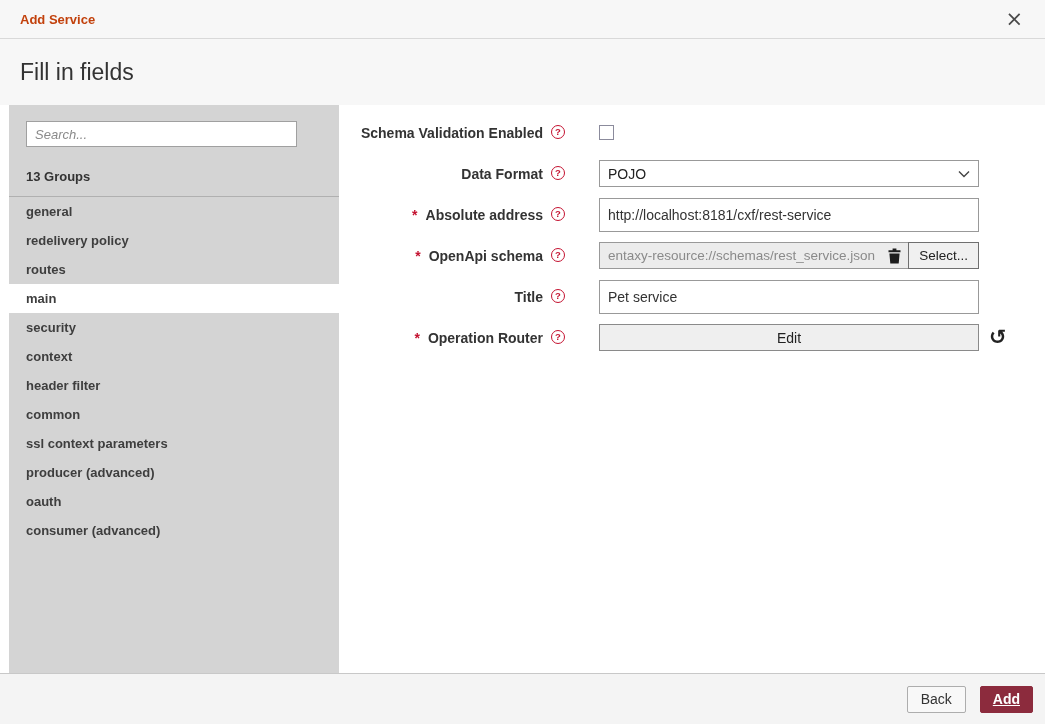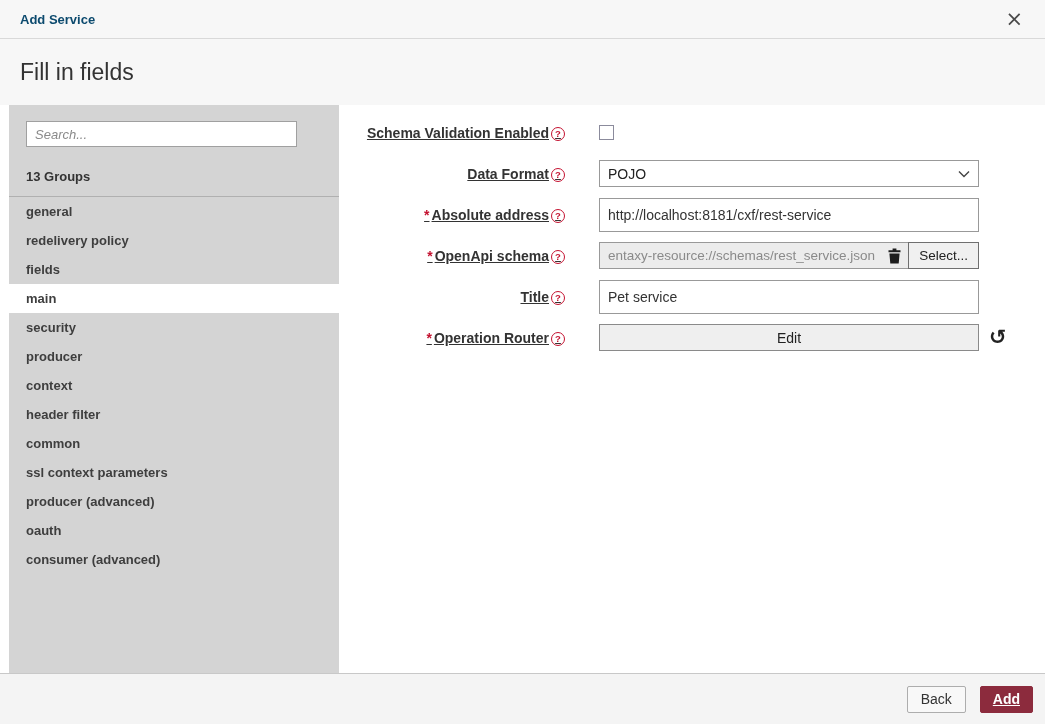--- a/index.html
+++ b/index.html
@@ -18,21 +18,21 @@
     background:#fff;color:var(--text-dark);
   }
   .modal{width:1045px;height:724px;display:flex;flex-direction:column;background:#fff;}
 
   
   .hdr{
     height:39px;flex:0 0 39px;background:var(--strip-bg);
     border-bottom:1px solid #d9d9d9;
     display:flex;align-items:center;padding:0 20px;
   }
-  .hdr-title{font-size:13px;font-weight:bold;color:#0c4a6e;}
+  .hdr-title{font-size:13px;font-weight:bold;color:#c2410c;}
   .close-btn{
     margin-left:auto;border:none;background:transparent;cursor:pointer;
     font-size:21px;line-height:1;color:#4a4a4a;padding:0 2px;
     font-family:"DejaVu Sans",sans-serif;
   }
 
   
   .subhdr{
     height:66px;flex:0 0 66px;background:var(--strip-bg);
     display:flex;align-items:center;padding:0 20px;
@@ -60,22 +60,22 @@
   .group-item{
     height:29px;line-height:29px;padding-left:17px;
     font-size:13px;font-weight:600;color:#3e3e3e;cursor:pointer;
   }
   .group-item.selected{background:#fff;}
 
   
   .form{flex:1 1 auto;background:#fff;padding-top:14px;}
   .row{display:flex;align-items:center;margin-bottom:14px;height:27px;}
   .label-cell{
-    width:226px;flex:0 0 226px;display:flex;align-items:flex-end;
-    justify-content:flex-end;gap:2px;margin-right:34px;text-decoration:underline;
+    width:226px;flex:0 0 226px;display:flex;align-items:flex-start;
+    justify-content:flex-end;gap:8px;margin-right:34px;
   }
   .req{color:var(--red);font-weight:bold;font-size:14px;min-width:7px;text-align:right;}
   .lbl{font-size:14px;font-weight:600;color:#333;white-space:nowrap;}
   .help{
     width:14px;height:14px;flex:0 0 14px;border:1.5px solid var(--red);
     border-radius:50%;color:var(--red);display:inline-flex;align-items:center;
     justify-content:center;cursor:pointer;
   }
   .help span{font-size:9.5px;font-weight:bold;line-height:1;}
   .control-cell{width:380px;flex:0 0 380px;display:flex;align-items:center;}
@@ -153,24 +153,23 @@
 
   <div class="body">
 
     <aside class="sidebar">
       <input class="search" type="text" placeholder="Search..." style="">
       <div class="groups-count">13 Groups</div>
       <div class="sb-divider"></div>
       <nav class="group-list">
         <div class="group-item">general</div>
         <div class="group-item">redelivery policy</div>
-        <div class="group-item">fields</div>
+        <div class="group-item">routes</div>
         <div class="group-item selected">main</div>
         <div class="group-item">security</div>
-        <div class="group-item">producer</div>
         <div class="group-item">context</div>
         <div class="group-item">header filter</div>
         <div class="group-item">common</div>
         <div class="group-item">ssl context parameters</div>
         <div class="group-item">producer (advanced)</div>
         <div class="group-item">oauth</div>
         <div class="group-item">consumer (advanced)</div>
       </nav>
     </aside>
 

